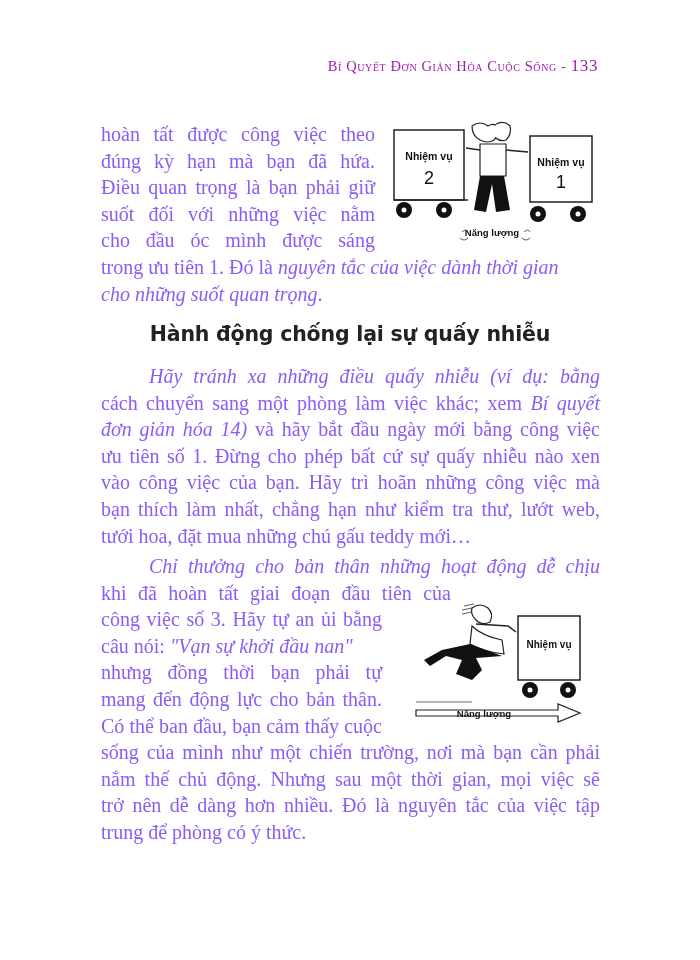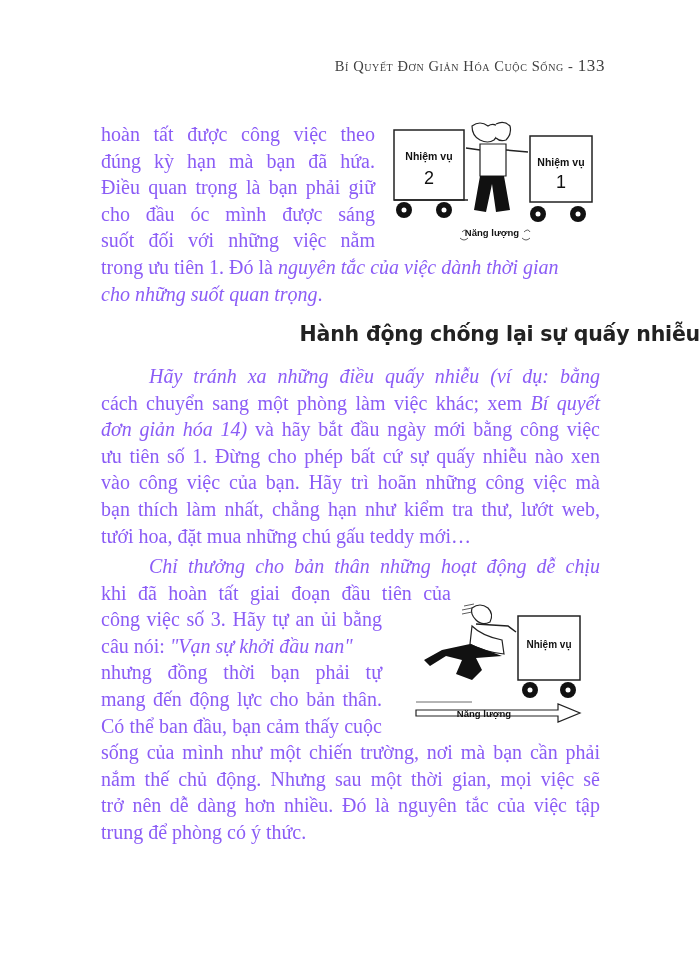--- a/index.html
+++ b/index.html
@@ -1,58 +1,58 @@
 <!DOCTYPE html>
 <html><head>
   <meta charset="utf-8">
   <style>
     html, body { margin: 0; padding: 0; }
     body {
       width: 700px; height: 960px; background: #ffffff; position: relative; overflow: hidden;
       font-family: "DejaVu Serif", "Liberation Serif", serif; color: #2a2a2a;
     }
     .running-header {
-      position: absolute; top: 56px; right: 95px;
+      position: absolute; top: 56px; right: 102px;
       font-family: "Liberation Serif", "DejaVu Serif", serif;
-      font-size: 14.5px; letter-spacing: 0.6px; color: #404040;
+      font-size: 14.5px; letter-spacing: 0.6px; color: #a21caf;
       font-variant: small-caps;
     }
     .running-header .pg { font-size: 17px; font-variant: normal; }
     .text {
       position: absolute; left: 101px;
       font-family: "Liberation Serif", "DejaVu Serif", serif;
       font-size: 20px; line-height: 26.6px; color: #8b5cf6;
       white-space: nowrap;
     }
     .line { display: block; height: 26.6px; }
     .just { text-align: justify; text-align-last: justify; }
     .ind { padding-left: 48px; font-style: italic; }
     em { font-style: italic; }
     .heading {
-      position: absolute; top: 322px; left: 0; width: 700px; text-align: right;
+      position: absolute; top: 322px; left: 0; width: 700px; text-align: center;
       font-family: "DejaVu Sans", "Liberation Sans", sans-serif; font-weight: bold;
       font-size: 20.5px; color: #222; letter-spacing: -0.2px;
     }
     .ill { position: absolute; }
     .ill svg { display: block; }
     .box-label { font-family: "Liberation Sans", "DejaVu Sans", sans-serif; font-weight: bold; }
   </style>
 </head>
 <body>
 
 <div class="running-header">
   <span>Bí Quyết Đơn Giản Hóa Cuộc Sống - </span><span class="pg">133</span>
 </div>
 
 <div class="text" style="top:121px;">
   <span class="line just" style="width:274px">hoàn tất được công việc theo</span>
   <span class="line just" style="width:274px">đúng kỳ hạn mà bạn đã hứa.</span>
   <span class="line just" style="width:274px">Điều quan trọng là bạn phải giữ</span>
+  <span class="line just" style="width:274px">suốt đối với những việc nằm</span>
   <span class="line just" style="width:274px">cho đầu óc mình được sáng</span>
-  <span class="line just" style="width:274px">suốt đối với những việc nằm</span>
   <span class="line"><span>trong ưu tiên 1. Đó là </span><em>nguyên tắc của việc dành thời gian</em></span>
   <span class="line"><em>cho những suốt quan trọng</em><span>.</span></span>
 </div>
 
 <div class="ill" style="left:388px; top:118px;">
   <svg width="212" height="132" viewBox="0 0 212 132">
 
     <rect x="6" y="12" width="70" height="70" fill="#fff" stroke="#222" stroke-width="1.5"></rect>
     <line x1="6" y1="82" x2="80" y2="82" stroke="#222" stroke-width="1.5"></line>
     <circle cx="16" cy="92" r="8" fill="#111"></circle>

